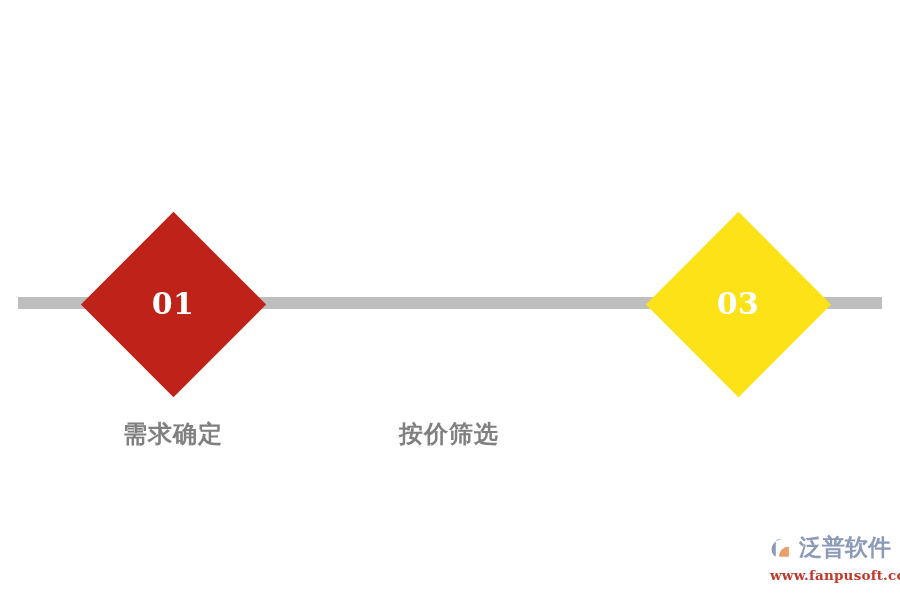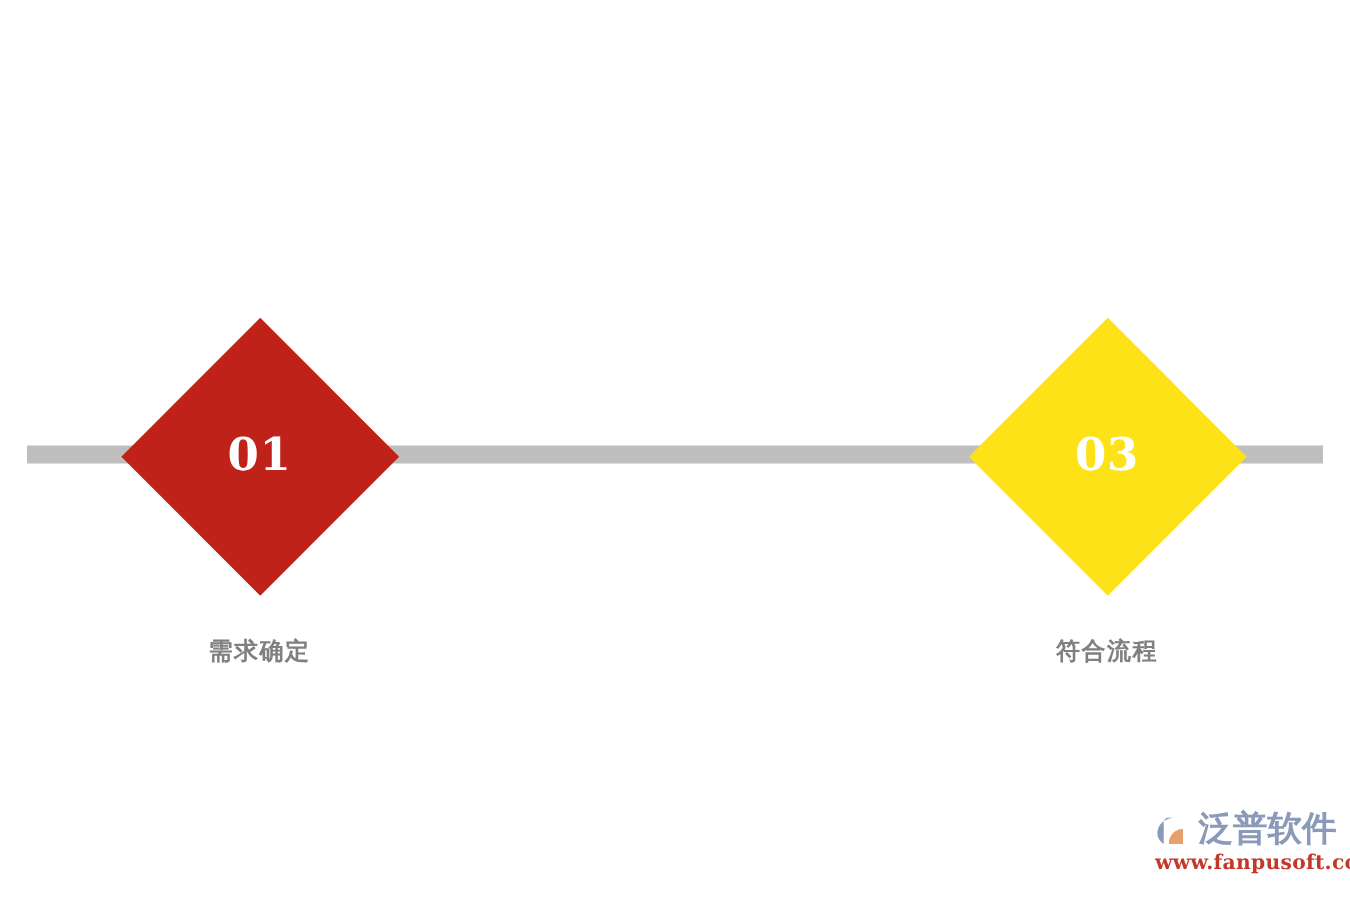--- a/index.html
+++ b/index.html
@@ -88,37 +88,37 @@
 
   .step-caption {
     position: absolute;
     left: 0;
     top: 420px;
     width: 260px;
     text-align: center;
     color: #808080;
     font-family: "DejaVu Sans", "Liberation Sans", sans-serif;
     font-weight: bold;
-    font-size: 16px;
+    font-size: 24px;
     letter-spacing: 1px;
     line-height: 28px;
   }
 
   
   .watermark {
     position: absolute;
     left: 770px;
     top: 534px;
     width: 120px;
     height: 56px;
     z-index: 5;
   }
   .wm-row {
     display: flex;
-    align-items: flex-end;
+    align-items: flex-start;
     height: 32px;
   }
   .wm-mark {
     width: 26px;
     height: 26px;
     flex: 0 0 26px;
     margin-right: 3px;
   }
   .wm-cn {
     color: #8a9ab8;
@@ -151,28 +151,28 @@
 
     <div class="step step-1">
       <div class="diamond-wrap">
         <div class="diamond" style="background:#be2219;"></div>
         <span class="diamond-num">01</span>
       </div>
       <div class="step-caption">需求确定</div>
     </div>
 
     <div class="step step-2">
+      <div class="step-caption">按价筛选</div>
     </div>
 
     <div class="step step-3">
       <div class="diamond-wrap">
         <div class="diamond" style="background:#fce217;"></div>
         <span class="diamond-num">03</span>
       </div>
-      <div class="step-caption">符合流程</div>
     </div>
 
   </div>
 
   <div class="watermark">
     <div class="wm-row">
       <span class="wm-mark">
         <svg viewBox="0 0 26 26" width="26" height="26" aria-hidden="true">
           <path d="M13.2 5.2 C6.6 5.2 1.6 9.6 1.6 15.4 C1.6 18.6 3.2 21.1 5.8 22.6 L5.8 8.4 C5.8 6.6 7.1 5.2 8.9 5.2 Z" fill="#8a9ab8"></path>
           <path d="M9.3 22.6 C9.3 17.0 13.4 12.7 18.6 12.7 L18.6 22.6 Z" fill="#e8a06a"></path>

